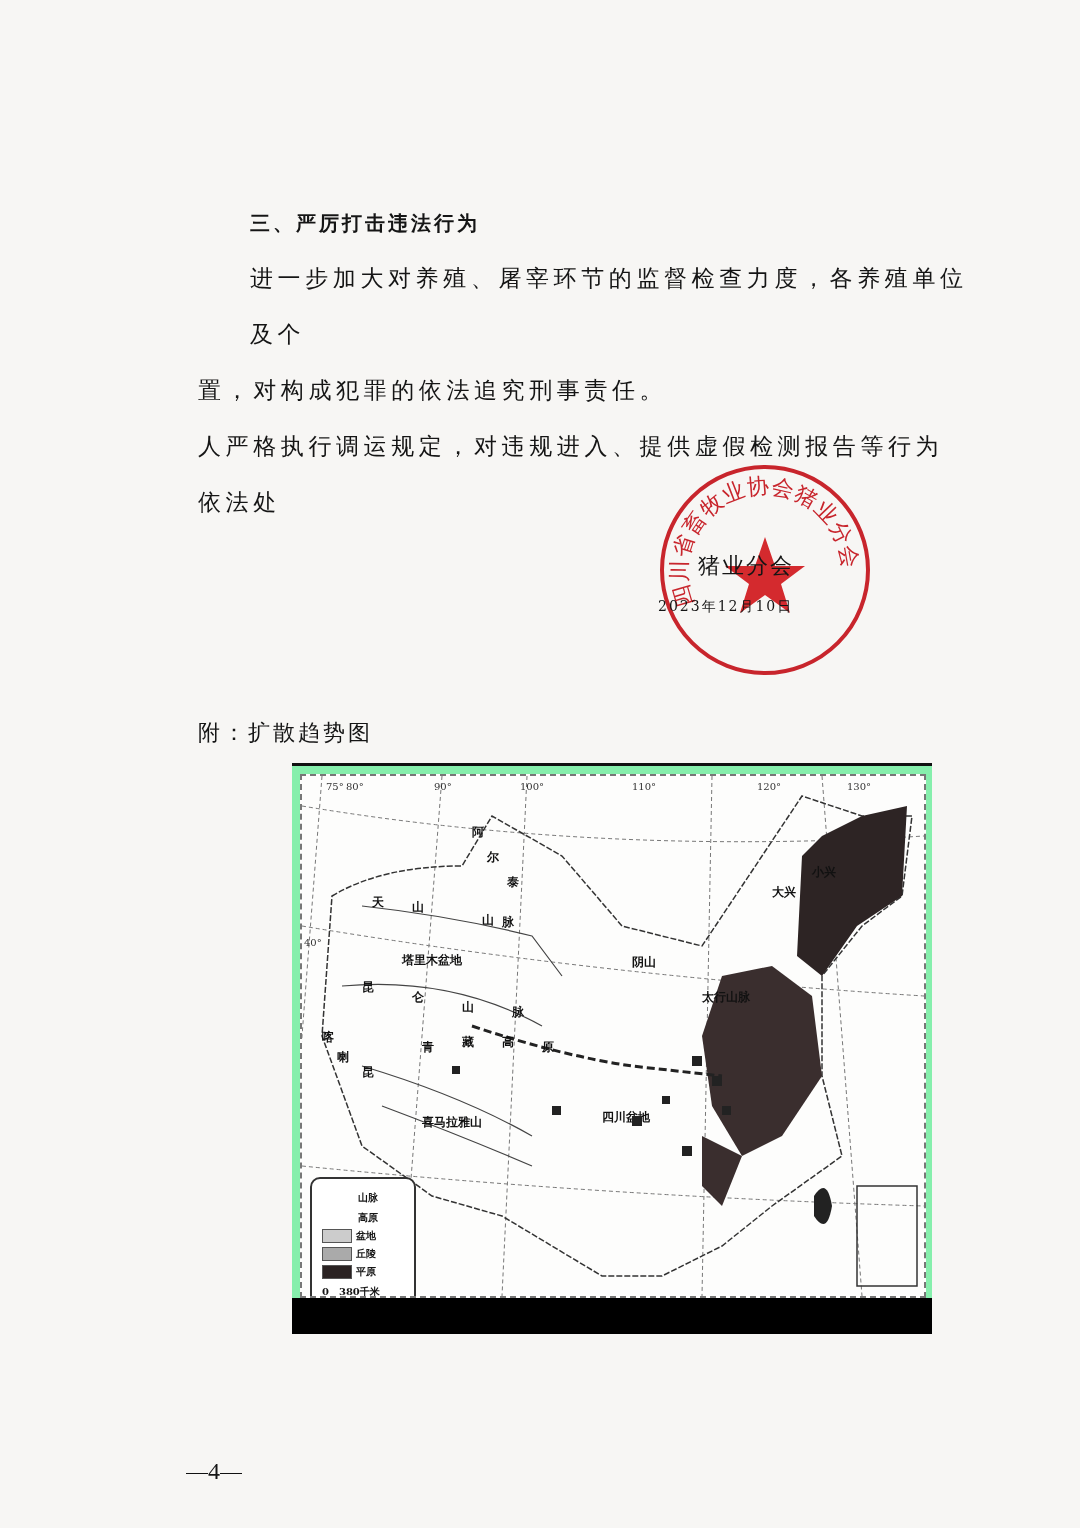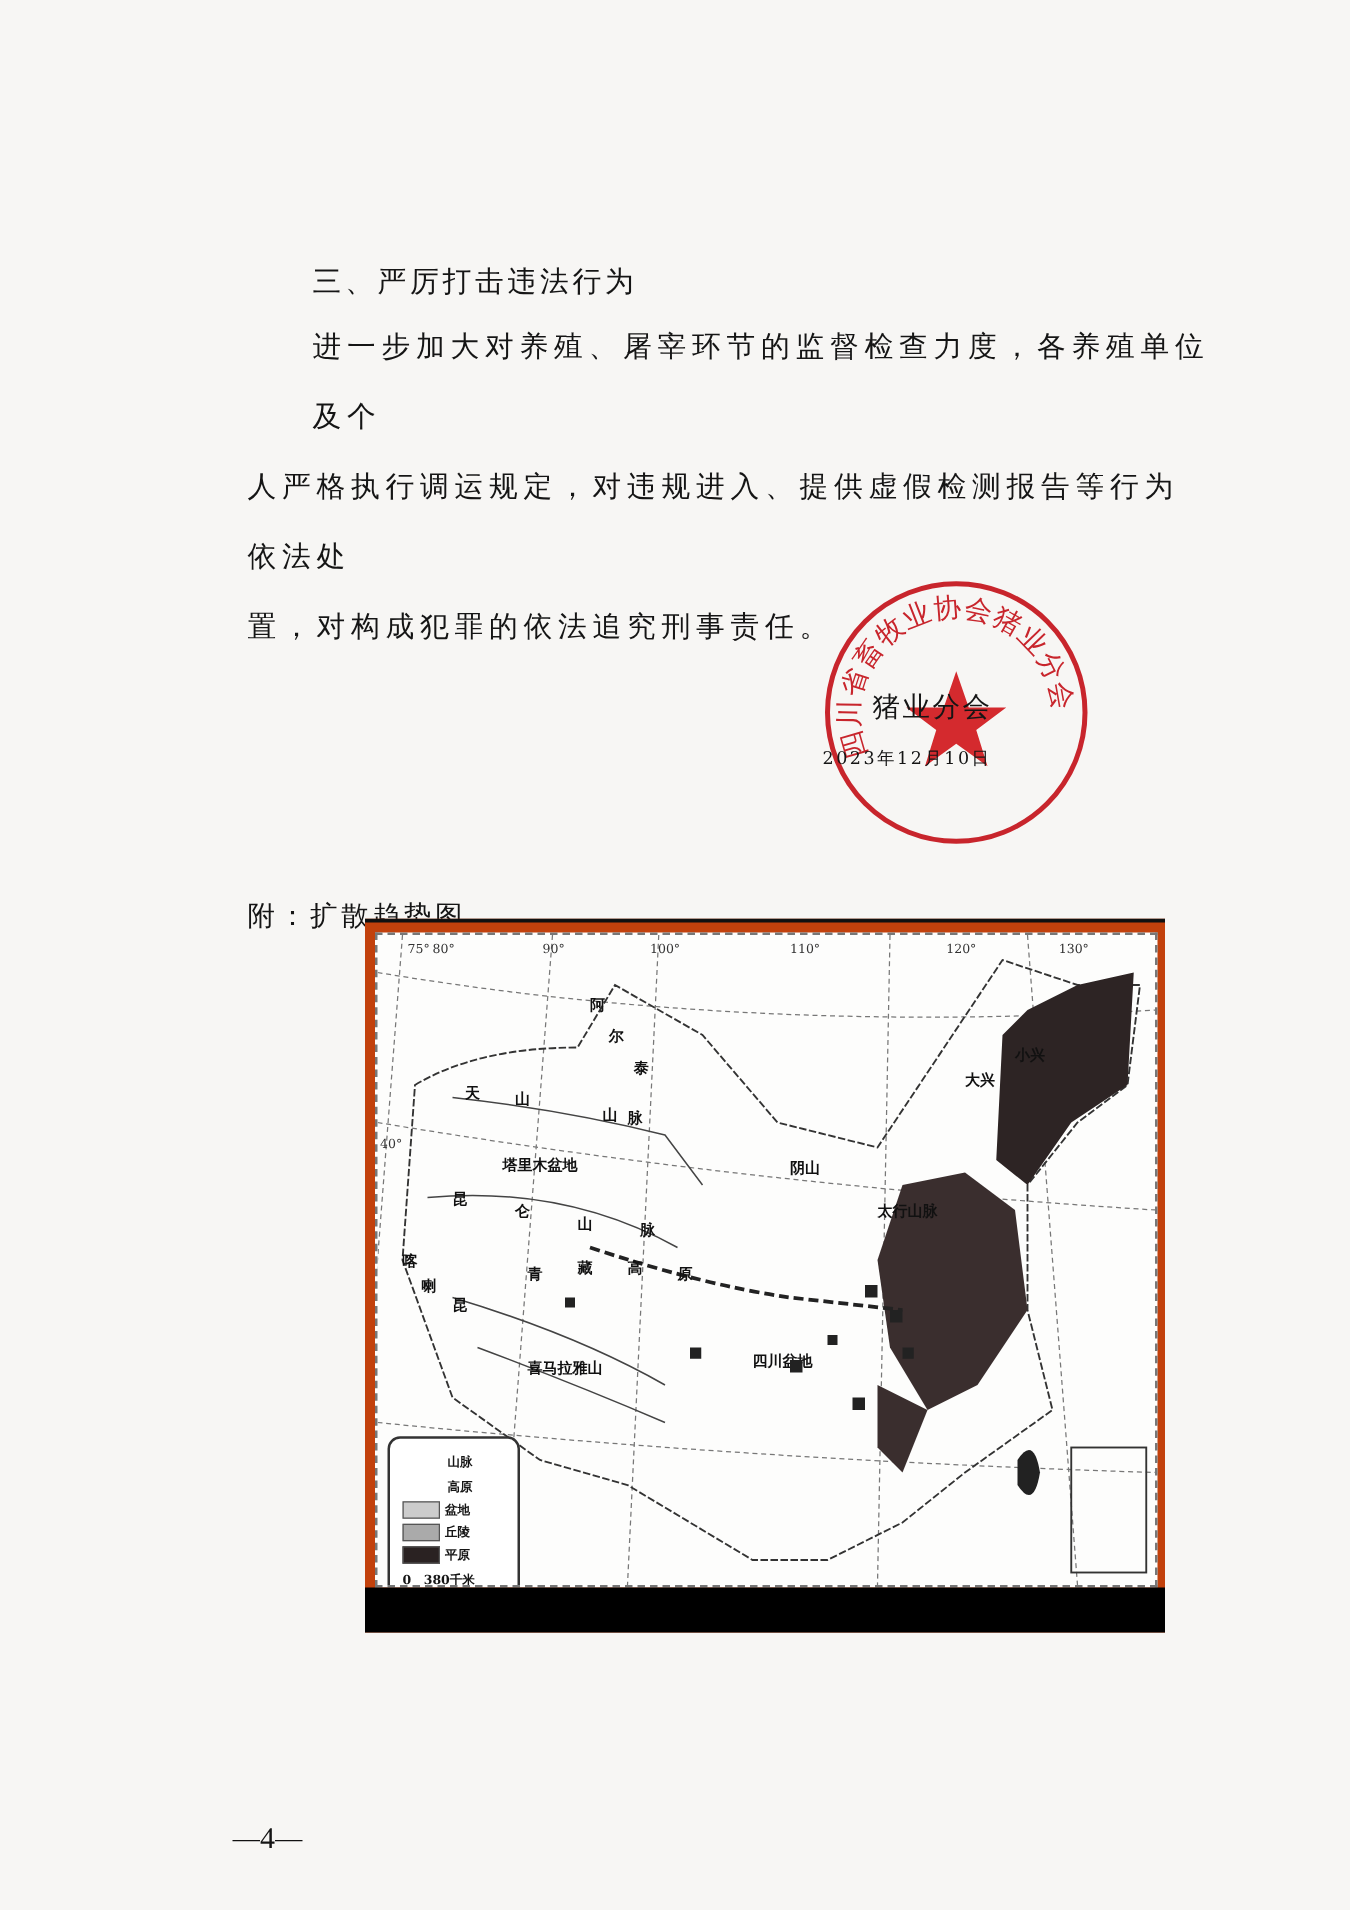--- a/index.html
+++ b/index.html
@@ -2,34 +2,34 @@
 <html><head>
 <meta charset="utf-8">
 <style>
   html, body { margin:0; padding:0; }
   body {
     width:1080px; height:1528px; position:relative; overflow:hidden;
     background:#f7f6f4;
     font-family:"DejaVu Serif","Liberation Serif",serif;
     color:#151515;
   }
-  .heading { position:absolute; left:250px; top:210px; font-size:23px; font-weight:normal; letter-spacing:3px; }
+  .heading { position:absolute; left:250px; top:210px; font-size:20px; font-weight:bold; letter-spacing:3px; }
   .para { position:absolute; left:198px; width:770px; font-size:23px; letter-spacing:4.6px; line-height:56px; }
   .para .l1 { padding-left:52px; display:block; }
   .seal {
     position:absolute; left:660px; top:465px; width:210px; height:210px;
     border-radius:50%; border:4px solid #c8252c; box-sizing:border-box;
   }
   .seal svg { position:absolute; left:0; top:0; }
   .sign-org { position:absolute; left:698px; top:538px; font-size:22px; letter-spacing:2px;margin-top:13px; }
   .sign-date { position:absolute; left:658px; top:598px; font-size:14px; letter-spacing:2px; }
   .attach { position:absolute; left:198px; top:718px; font-size:22px; letter-spacing:3px; }
   .map-frame {
-    position:absolute; left:292px; top:735px; width:640px; height:568px;
-    border-top:3px solid #111; background:#c2410c;
+    position:absolute; left:292px; top:763px; width:640px; height:568px;
+    border-top:3px solid #111; background:#86efac;
   }
   .map-inner { position:absolute; left:8px; top:8px; width:622px; height:520px; border:2px dashed #777; background:#fdfdfc; overflow:hidden; }
   .map-bar { position:absolute; left:0; bottom:0; width:640px; height:36px; background:#000; }
   .legend {
     position:absolute; left:8px; top:390px; width:102px; height:126px;
     border:2px solid #333; border-radius:10px; background:#fff;
     font-size:10px; font-weight:bold;margin-top:11px;
   }
   .legend .row { position:absolute; left:10px; display:flex; align-items:center; gap:4px; }
   .legend .sw { width:28px; height:12px; border:1px solid #555; }
@@ -37,22 +37,22 @@
   .page-num::before, .page-num::after { content:""; display:inline-block; width:22px; height:1.5px; background:#111; vertical-align:middle; }
   .lbl { font-size:12px; font-weight:bold; fill:#111; }
 </style>
 </head>
 <body>
 
 <div class="heading">三、严厉打击违法行为</div>
 
 <div class="para" style="top:250px">
   <span class="l1">进一步加大对养殖、屠宰环节的监督检查力度，各养殖单位及个</span>
+  <span style="display:block">置，对构成犯罪的依法追究刑事责任。</span>
   <span style="display:block">人严格执行调运规定，对违规进入、提供虚假检测报告等行为依法处</span>
-  <span style="display:block">置，对构成犯罪的依法追究刑事责任。</span>
 </div>
 
 <div class="seal">
   <svg width="202" height="202" viewBox="0 0 202 202">
     <defs>
         <path id="arc" d="M 30 135 A 78 78 0 1 1 172 135"></path>
       </defs>
     <text font-size="22" fill="#c8252c" font-family="DejaVu Sans, sans-serif" letter-spacing="1">
       <textPath href="#arc">四川省畜牧业协会猪业分会</textPath>
     </text>

